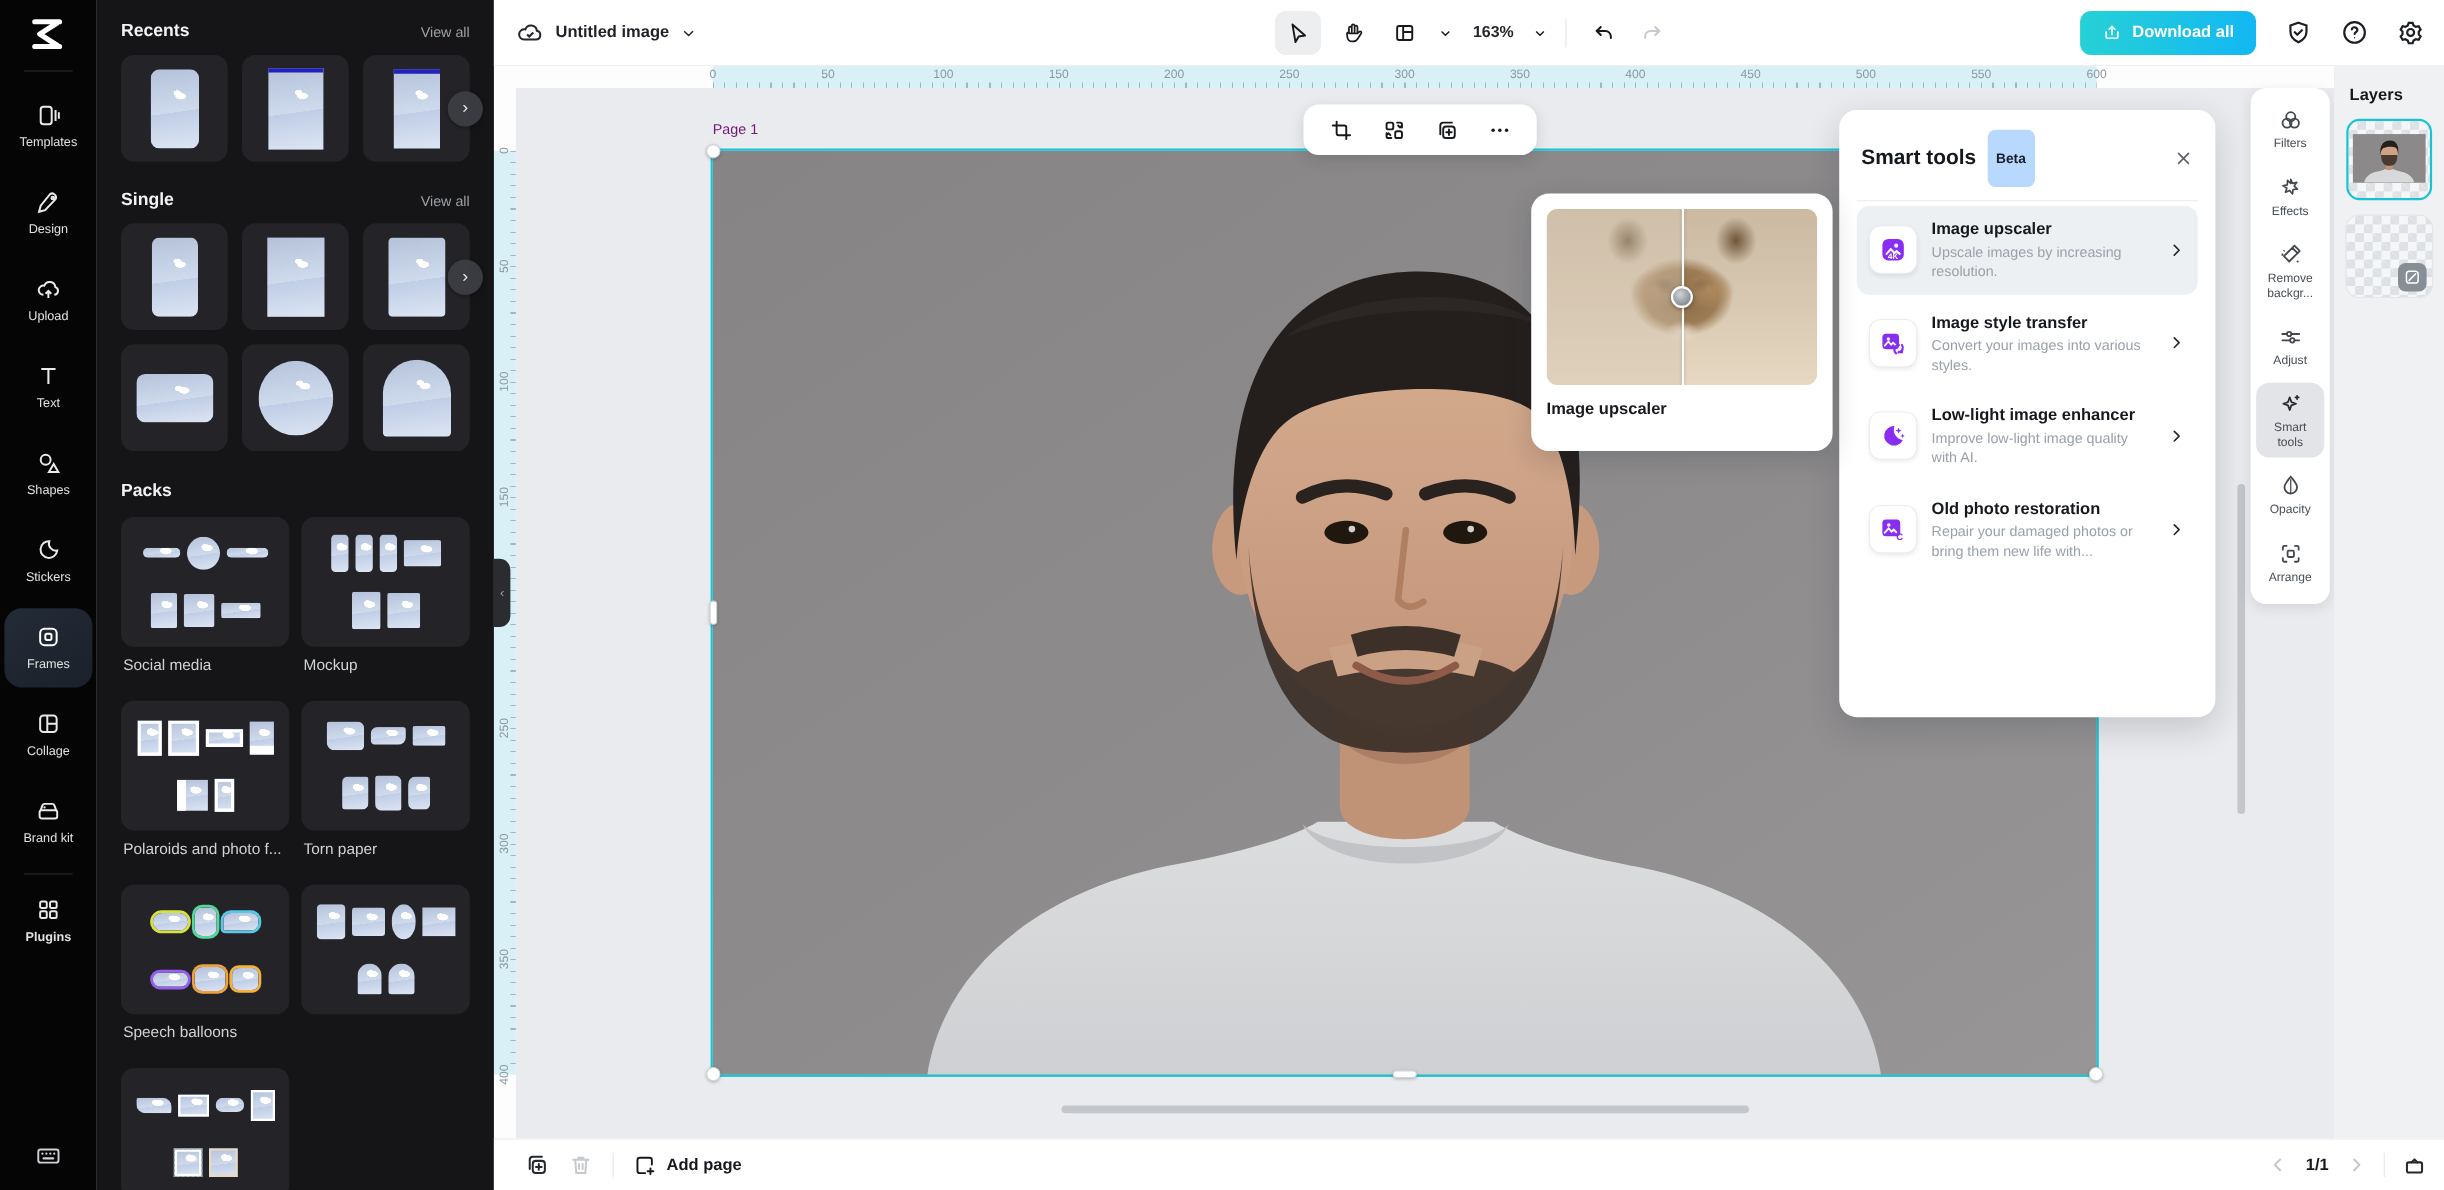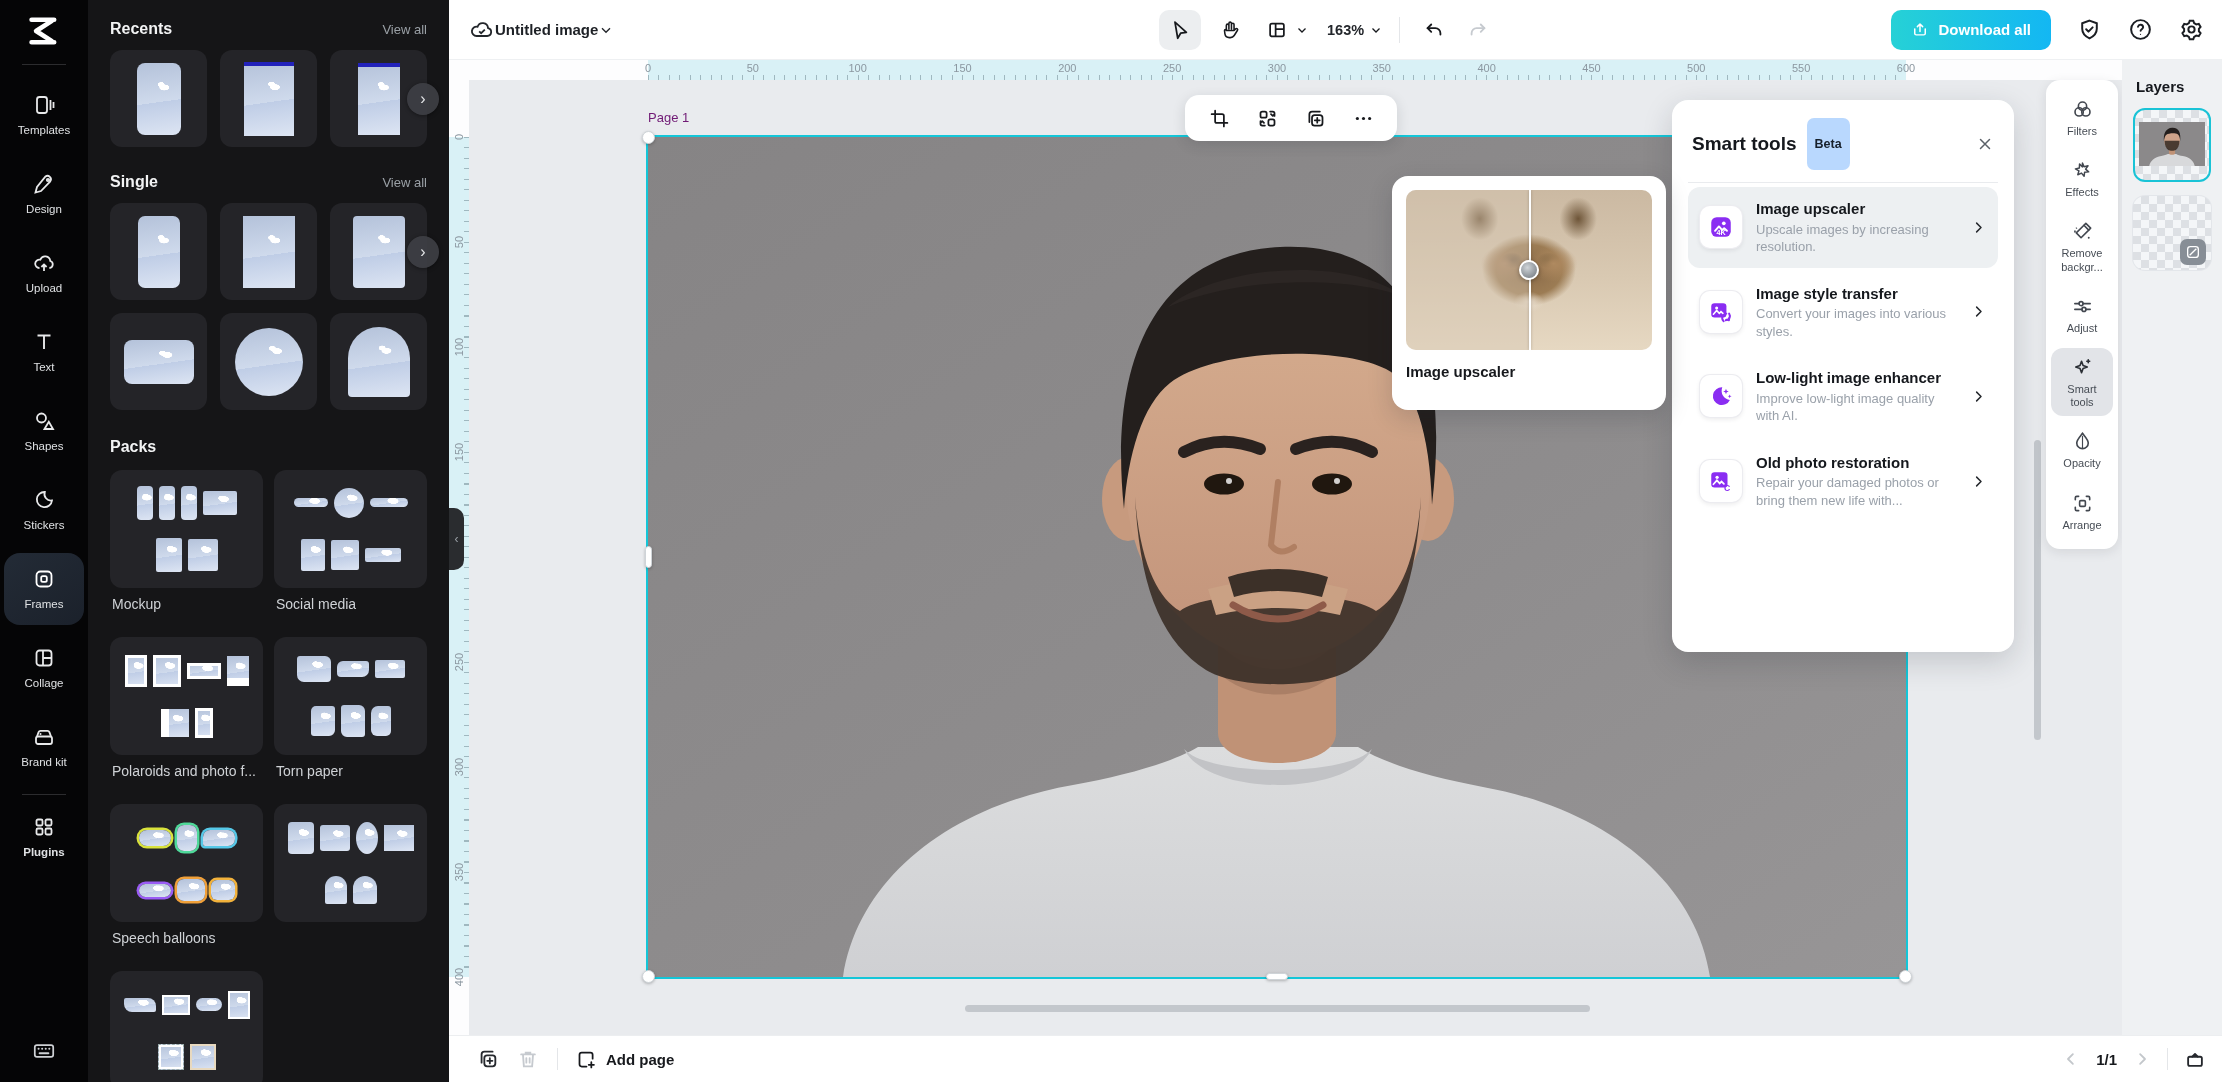--- a/index.html
+++ b/index.html
@@ -38,26 +38,26 @@
   
   .ms { background:
         radial-gradient(10px 6px at 62% 34%, #ffffff 46%, rgba(255,255,255,0) 52%),
         radial-gradient(7px 5px at 55% 30%, #ffffff 46%, rgba(255,255,255,0) 52%),
         linear-gradient(172deg, #b4c2da 0%, #cfdaec 54%, #bfcde6 54%, #dde5f3 100%); }
   .ms.bar { box-shadow:inset 0 4px 0 #2222bb; }
 
   
   .topbar { position:absolute; left:449px; top:0; width:1773px; height:60px; background:#ffffff; z-index:40;
             display:flex; align-items:center; border-bottom:1px solid #eef0f2; }
-  .tb-left { display:flex; align-items:center; margin-left:20px; color:#1f2328; }
+  .tb-left { display:flex; align-items:center; gap:10px; margin-left:20px; color:#1f2328; }
   .tb-title { font-size:15px; font-weight:bold; color:#1e2126; }
   .tb-center { position:absolute; left:710px; display:flex; align-items:center; gap:8px; color:#23262b; }
   .tool-btn { width:42px; height:40px; border-radius:10px; display:flex; align-items:center; justify-content:center; cursor:pointer; }
   .tool-btn.active { background:#eceef0; }
-  .tool-group { display:flex; align-items:center; gap:0; cursor:pointer; }
+  .tool-group { display:flex; align-items:center; gap:12px; cursor:pointer; }
   .zoom-lbl { font-size:14.5px; font-weight:bold; color:#23262b; }
   .tb-div { width:1px; height:26px; background:#e4e6e9; margin:0 8px; }
   .disabled { color:#c6cacf !important; }
   .tb-right { position:absolute; right:18px; display:flex; align-items:center; gap:26px; color:#23262b; }
   .dl-btn { display:flex; align-items:center; gap:9px; padding:11px 20px; border-radius:10px; color:#fff;
             font-size:15px; font-weight:bold; cursor:pointer;
             background:linear-gradient(90deg,#26d1d6,#13b7f3); }
 
   
   .workspace { position:absolute; left:449px; top:60px; width:1673px; height:975px; background:#e9ebee; overflow:hidden; }
@@ -305,39 +305,39 @@
 
   <div style="height:28px;"></div>
   <div class="sec-head">
       <span class="sec-title">Packs</span>
     </div>
   <div style="height:14px;"></div>
 
   <div class="pack-grid">
     <div class="pack">
       <div class="pack-box">
+        <div class="ms" style="width:34px;height:9px;border-radius:5px;"></div>
+          <div class="ms" style="width:30px;height:30px;border-radius:50%;"></div>
+          <div class="ms" style="width:38px;height:9px;border-radius:5px;"></div>
+        <div class="ms" style="width:24px;height:32px;border-radius:2px;"></div>
+          <div class="ms" style="width:28px;height:30px;border-radius:2px;"></div>
+          <div class="ms" style="width:36px;height:14px;border-radius:2px;"></div>
+      </div>
+      <div class="pack-lbl">Social media</div>
+    </div>
+    <div class="pack">
+      <div class="pack-box">
         <div class="ms" style="width:16px;height:34px;border-radius:4px;"></div>
           <div class="ms" style="width:16px;height:34px;border-radius:4px;"></div>
           <div class="ms" style="width:16px;height:34px;border-radius:4px;"></div>
         <div class="ms" style="width:34px;height:24px;border-radius:2px;"></div>
           <div class="ms" style="width:26px;height:34px;border-radius:2px;"></div>
           <div class="ms" style="width:30px;height:32px;border-radius:2px;"></div>
       </div>
       <div class="pack-lbl">Mockup</div>
-    </div>
-    <div class="pack">
-      <div class="pack-box">
-        <div class="ms" style="width:34px;height:9px;border-radius:5px;"></div>
-          <div class="ms" style="width:30px;height:30px;border-radius:50%;"></div>
-          <div class="ms" style="width:38px;height:9px;border-radius:5px;"></div>
-        <div class="ms" style="width:24px;height:32px;border-radius:2px;"></div>
-          <div class="ms" style="width:28px;height:30px;border-radius:2px;"></div>
-          <div class="ms" style="width:36px;height:14px;border-radius:2px;"></div>
-      </div>
-      <div class="pack-lbl">Social media</div>
     </div>
     <div class="pack">
       <div class="pack-box">
         <div class="ms" style="width:22px;height:32px;box-shadow:inset 0 0 0 3px #fff;"></div>
           <div class="ms" style="width:28px;height:32px;box-shadow:inset 0 0 0 3px #fff;"></div>
           <div class="ms" style="width:34px;height:16px;box-shadow:inset 0 0 0 3px #fff;"></div>
         <div class="ms" style="width:22px;height:30px;box-shadow:inset 0 -8px 0 #fff;"></div>
           <div class="ms" style="width:28px;height:28px;box-shadow:inset 8px 0 0 #fff;"></div>
           <div class="ms" style="width:18px;height:30px;box-shadow:inset 0 0 0 3px #fff;"></div>
       </div>

